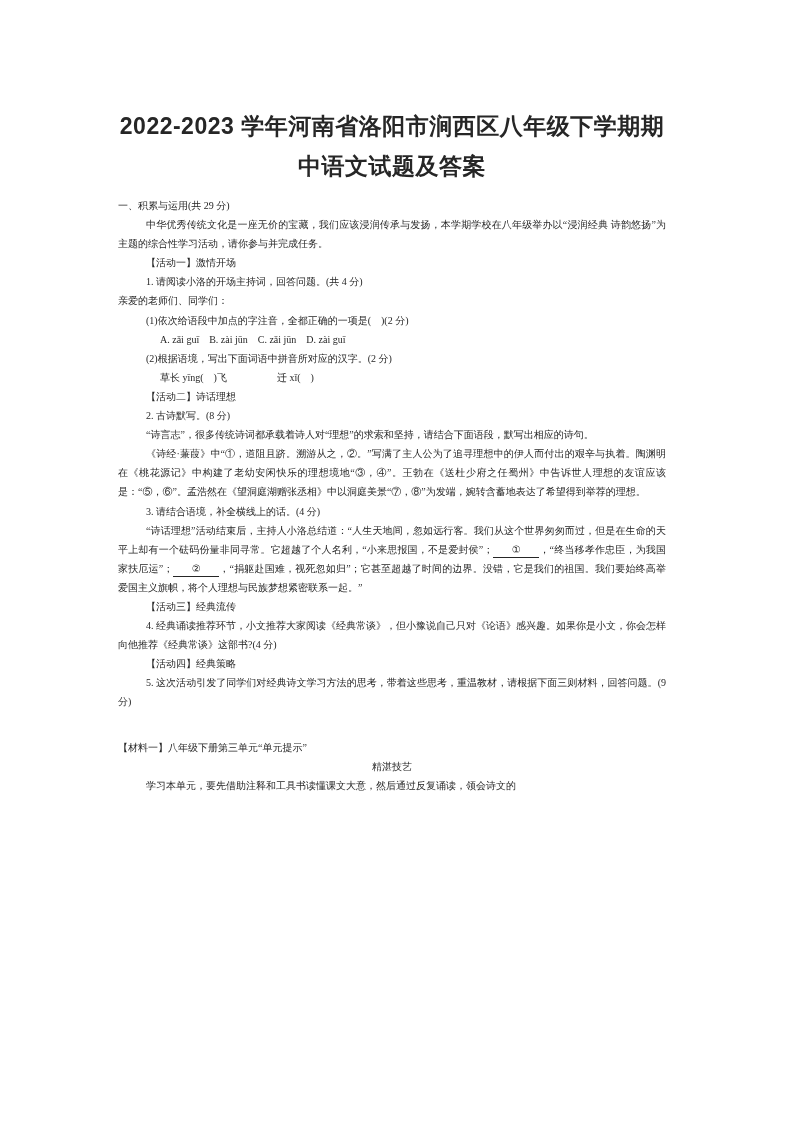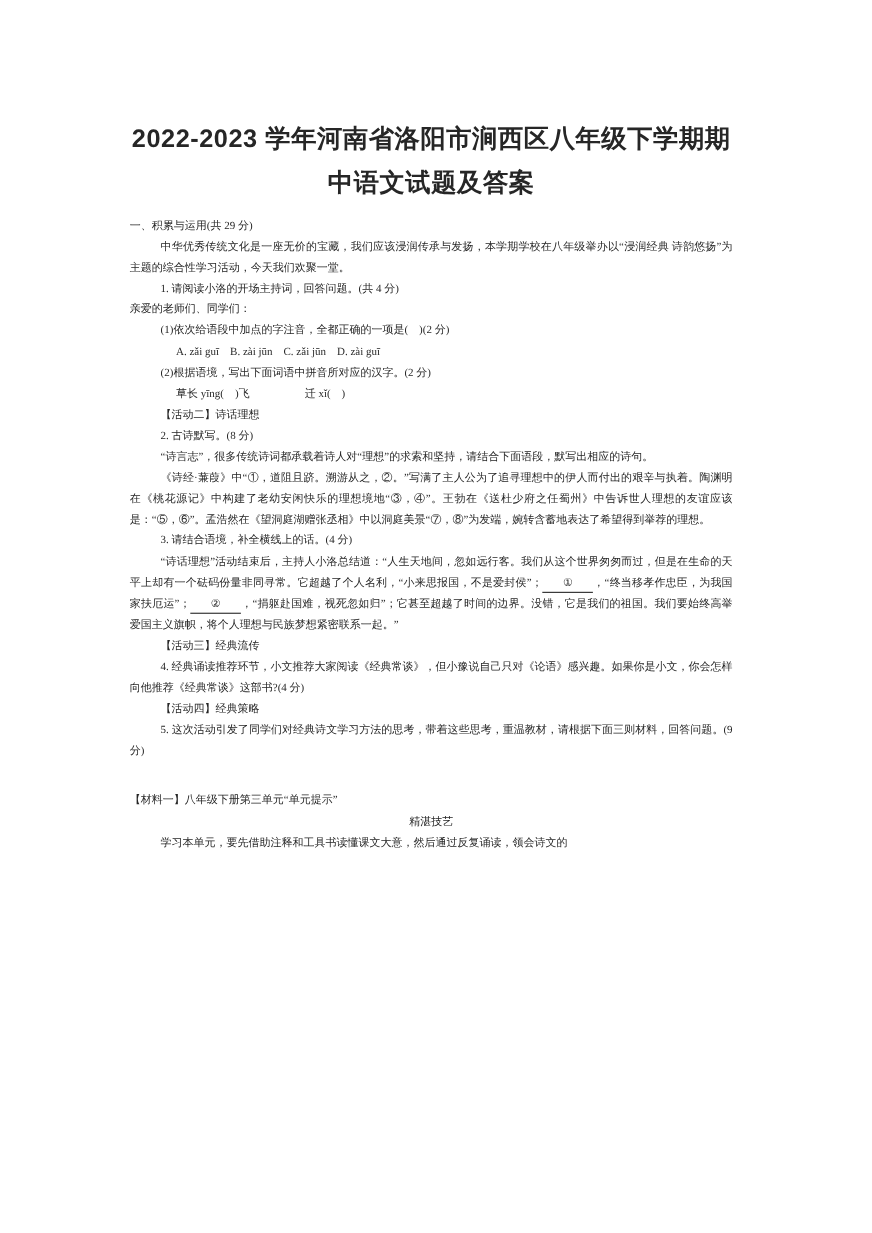--- a/index.html
+++ b/index.html
@@ -66,21 +66,22 @@
   }
 </style>
 </head>
 <body>
 
 <div class="page">
   <div class="content">
     <h1 class="title">2022-2023 学年河南省洛阳市涧西区八年级下学期期中语文试题及答案</h1>
     <div id="paragraphs">
         <p class="flush"><span>一、积累与运用(共 29 分)</span></p>
-        <p class="indent"><span>中华优秀传统文化是一座无价的宝藏，我们应该浸润传承与发扬，本学期学校在八年级举办以“浸润经典 诗韵悠扬”为主题的综合性学习活动，今天我们欢聚一堂。</span></p>
+        <p class="indent"><span>中华优秀传统文化是一座无价的宝藏，我们应该浸润传承与发扬，本学期学校在八年级举办以“浸润经典 诗韵悠扬”为主题的综合性学习活动，请你参与并完成任务。</span></p>
+        <p class="indent"><span>【活动一】激情开场</span></p>
         <p class="indent"><span>1. 请阅读小洛的开场主持词，回答问题。(共 4 分)</span></p>
         <p class="flush"><span>亲爱的老师们、同学们：</span></p>
         <p class="indent"><span>(1)依次给语段中加点的字注音，全都正确的一项是(　)(2 分)</span></p>
         <p class="indent2"><span>A. zǎi guī　B. zài jūn　C. zǎi jūn　D. zài guī</span></p>
         <p class="indent"><span>(2)根据语境，写出下面词语中拼音所对应的汉字。(2 分)</span></p>
         <p class="indent2"><span>草长 yīng(　)飞　　　　　迁 xǐ(　)</span></p>
         <p class="indent"><span>【活动二】诗话理想</span></p>
         <p class="indent"><span>2. 古诗默写。(8 分)</span></p>
         <p class="indent"><span>“诗言志”，很多传统诗词都承载着诗人对“理想”的求索和坚持，请结合下面语段，默写出相应的诗句。</span></p>
         <p class="indent"><span>《诗经·蒹葭》中“①，道阻且跻。溯游从之，②。”写满了主人公为了追寻理想中的伊人而付出的艰辛与执着。陶渊明在《桃花源记》中构建了老幼安闲快乐的理想境地“③，④”。王勃在《送杜少府之任蜀州》中告诉世人理想的友谊应该是：“⑤，⑥”。孟浩然在《望洞庭湖赠张丞相》中以洞庭美景“⑦，⑧”为发端，婉转含蓄地表达了希望得到举荐的理想。</span></p>

